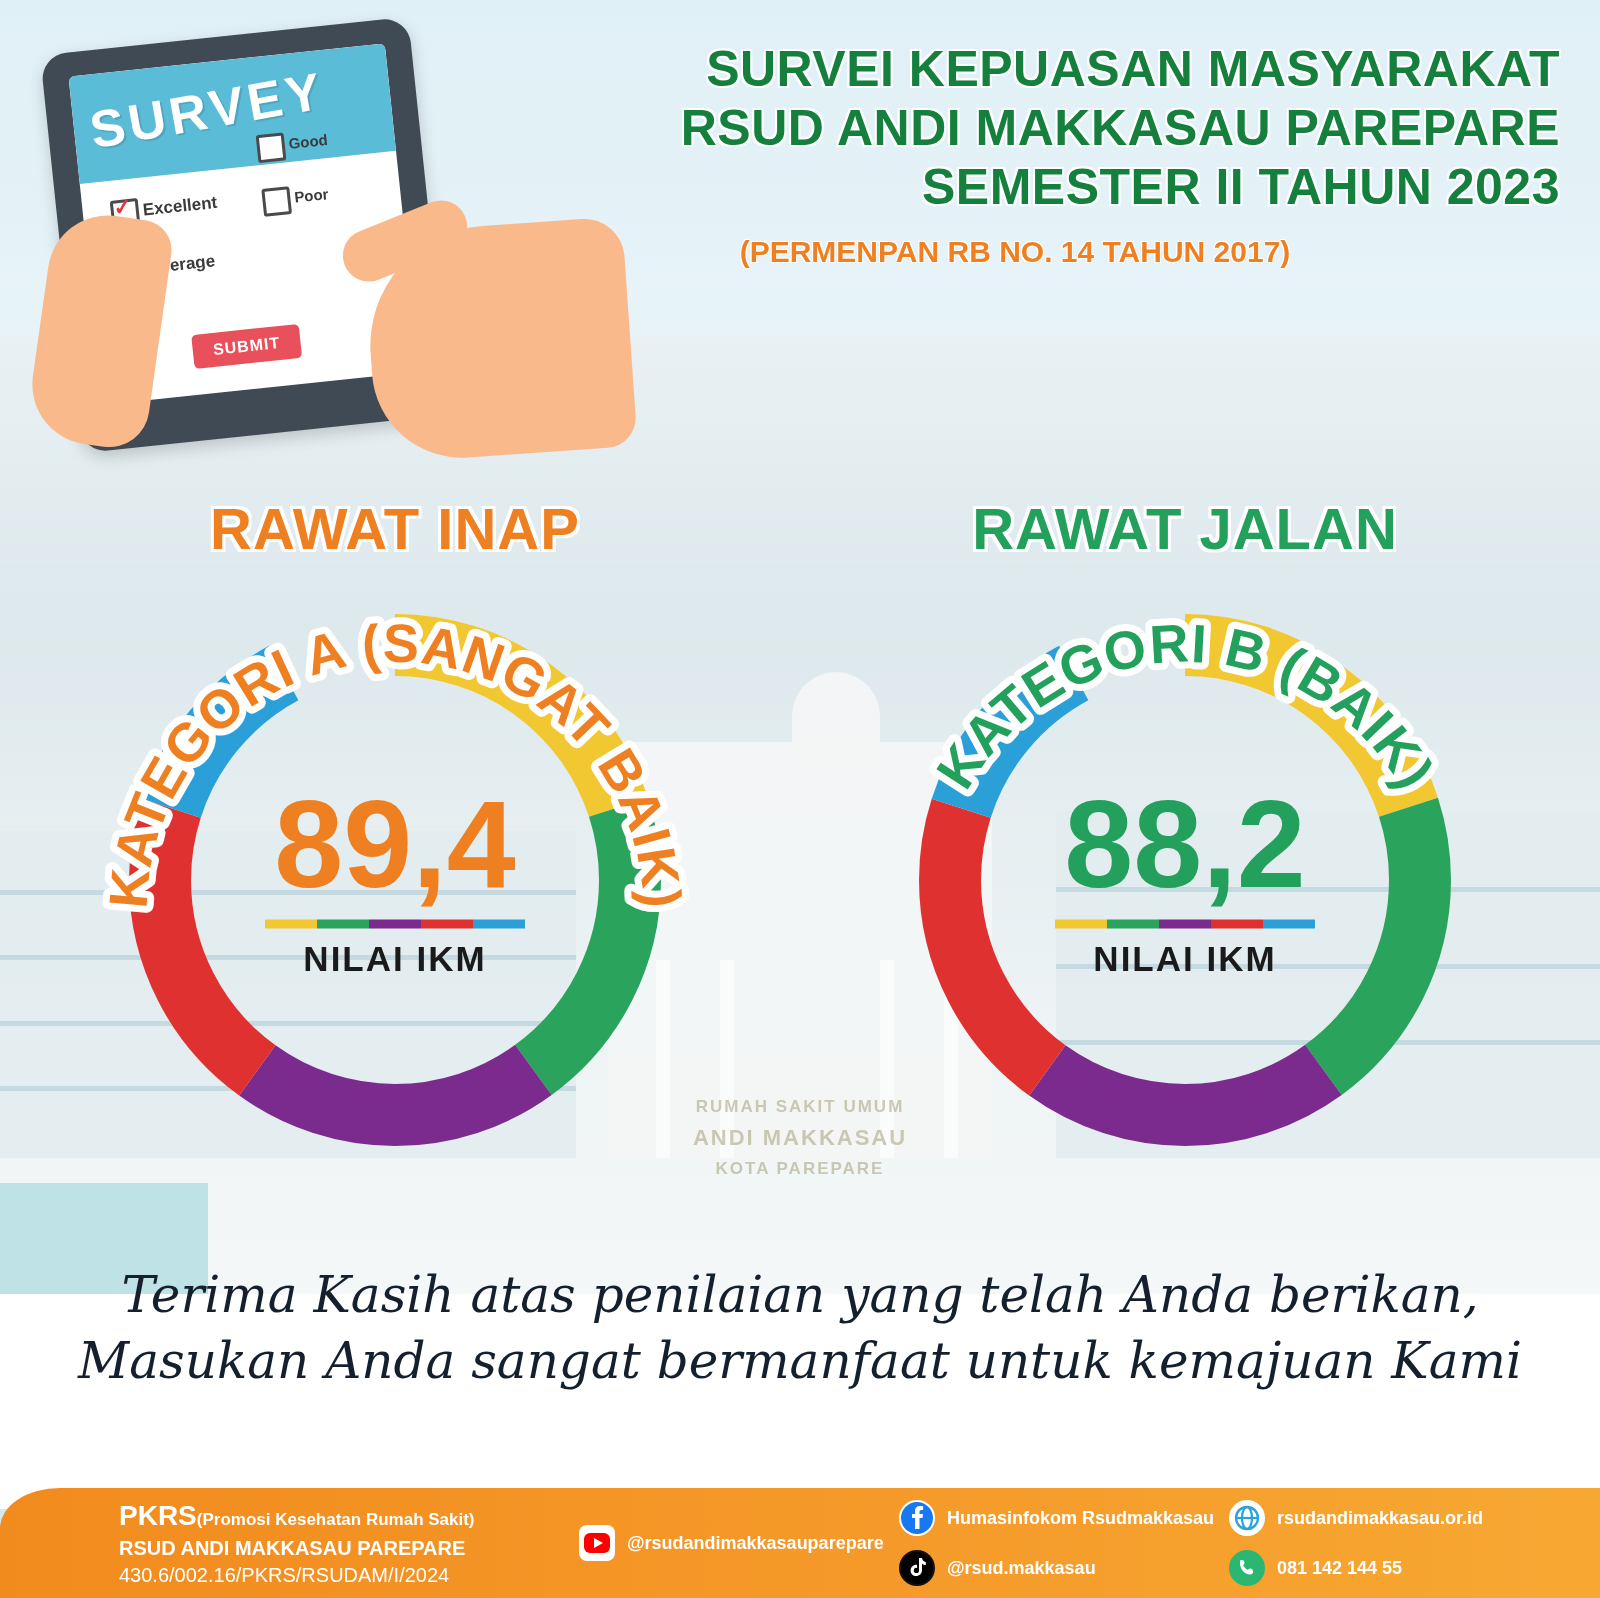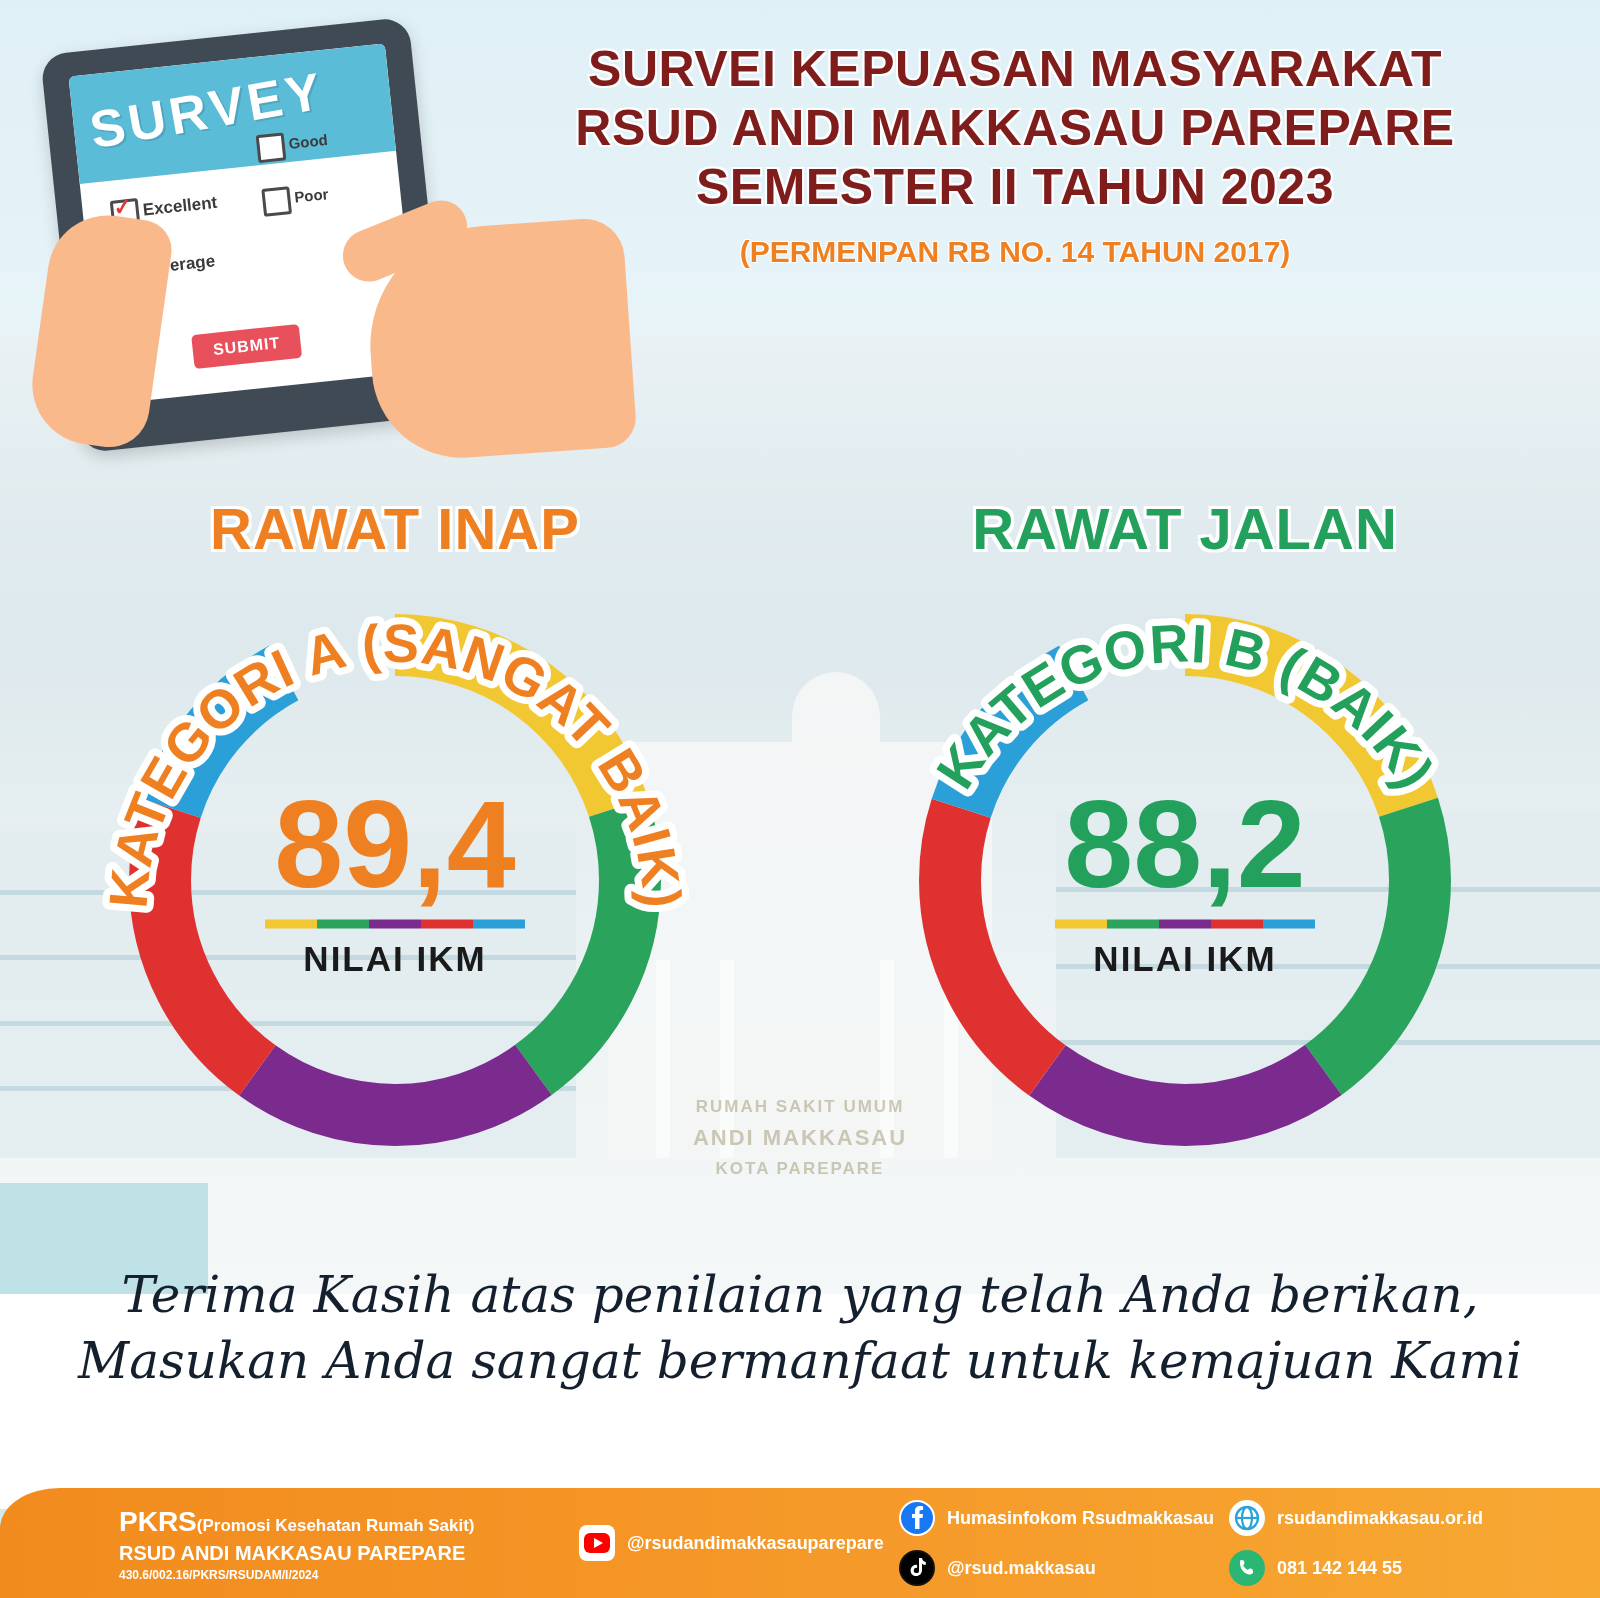--- a/index.html
+++ b/index.html
@@ -54,24 +54,25 @@
     position:absolute;left:0;bottom:5.6%;width:100%;height:13.4%;
     background:#ffffff;
   }
   .bg-aqua-left{position:absolute;left:0;bottom:14%;width:13%;height:12%;background:#bfe2e6;}
 
   
   .header{
     position:absolute;left:470px;top:40px;width:1090px;text-align:center;z-index:5;
   }
   .header h1{
-    margin:0;color:#7f1d1d;font-size:50px;line-height:1.18;font-weight:bold;
+    margin:0;color:#15803d;font-size:50px;line-height:1.18;font-weight:bold;
     letter-spacing:.5px;
     text-shadow:2px 2px 0 rgba(255,255,255,.9), -2px 2px 0 rgba(255,255,255,.9),
                 2px -2px 0 rgba(255,255,255,.9), -2px -2px 0 rgba(255,255,255,.9);
+    text-align:right;
   }
   .header .sub{
     margin-top:18px;color:#ef8022;font-size:30px;font-weight:bold;
     text-shadow:1px 1px 0 rgba(255,255,255,.9), -1px 1px 0 rgba(255,255,255,.9),
                 1px -1px 0 rgba(255,255,255,.9), -1px -1px 0 rgba(255,255,255,.9);
   }
 
   
   .tablet-wrap{position:absolute;left:40px;top:25px;width:620px;height:470px;z-index:6;}
   .tablet{
@@ -138,21 +139,21 @@
   .footer{
     position:absolute;left:0;bottom:0;width:100%;height:110px;z-index:9;
     background:linear-gradient(90deg,#f28b1e 0%,#f59a2a 55%,#f7a833 100%);
     border-top-left-radius:60px 40px;
   }
   .footer-inner{position:absolute;inset:0;display:flex;align-items:center;}
   .f-left{width:430px;padding-left:119px;color:#fff;line-height:1.35;}
   .f-left .t1{font-size:28px;font-weight:bold;}
   .f-left .t1 span{font-size:17px;font-weight:bold;}
   .f-left .t2{font-size:20px;font-weight:bold;}
-  .f-left .t3{font-size:12px;font-weight:bold;}
+  .f-left .t3{font-size:20px;font-weight:normal;}
   .f-col{display:flex;flex-direction:column;justify-content:center;gap:14px;}
   .f-item{display:flex;align-items:center;gap:12px;color:#fff;font-size:18px;font-weight:bold;}
   .ic{width:36px;height:36px;border-radius:8px;display:flex;align-items:center;justify-content:center;flex:0 0 36px;}
   .ic svg{display:block;}
   .ic-yt{background:#fff;}
   .ic-ig{background:linear-gradient(45deg,#f9ce34,#ee2a7b,#6228d7);}
   .ic-fb{background:#fff;border-radius:50%;}
   .ic-tt{background:#111;border-radius:50%;}
   .ic-web{background:#fff;border-radius:50%;}
   .ic-ph{background:#2bb673;border-radius:50%;}

